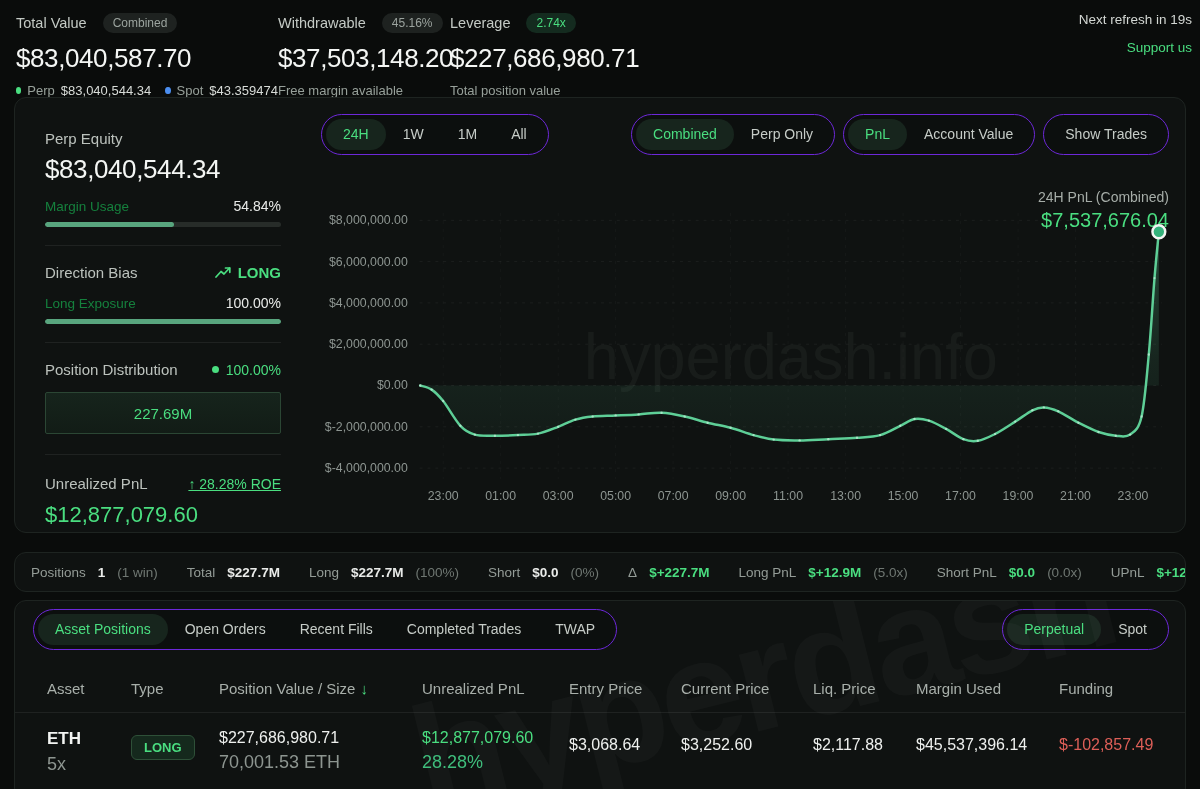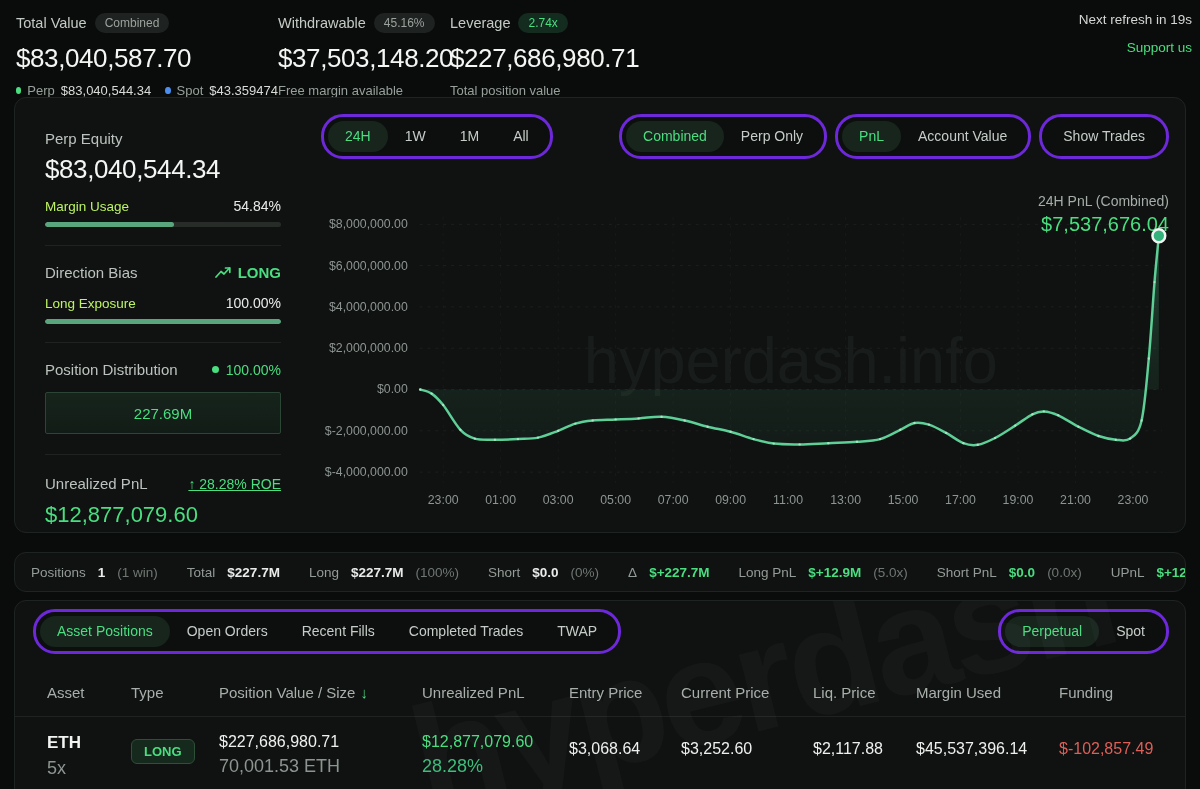--- a/index.html
+++ b/index.html
@@ -7,21 +7,21 @@
     font-family:"Liberation Sans", sans-serif; color:#e9ebe9; }
   .muted { color:#97a09a; }
   .green { color:#4ade80; }
 
   
   .topbar { display:flex; padding:10px 8px 0 16px; height:90px; }
   .stat { }
   .stat.b1 { width:262px; }
   .stat.b2 { width:172px; }
   .stat.b3 { flex:1; }
-  .stat-label-row { display:flex; align-items:center; gap:8px; height:26px; }
+  .stat-label-row { display:flex; align-items:center; gap:16px; height:26px; }
   .stat-label { font-size:14.5px; color:#c4cac5; }
   .pill { background:#1e2220; color:#9ba39e; font-size:12px; border-radius:999px;
     padding:4px 10px; line-height:1; }
   .pill.green-pill { background:#142b1f; color:#4ade80; }
   .stat-value { font-size:26px; font-weight:500; color:#f4f6f4; letter-spacing:-0.4px;
     margin-top:7px; }
   .stat-sub { display:flex; align-items:center; gap:6px; margin-top:9px; font-size:13px; }
   .dot { width:7px; height:7px; border-radius:50%; display:inline-block; }
   .dot.perp { background:#4ade80; }
   .dot.spot { background:#4b8ef0; margin-left:8px; }
@@ -36,33 +36,33 @@
     position:relative; }
 
   
   .left-col { width:252px; padding:16px 0 0 16px; flex:none; }
   .lc-label { font-size:15px; color:#bcc2bd; }
   .lc-value { font-size:26px; font-weight:500; color:#f4f6f4; letter-spacing:-0.4px; margin-top:7px; }
   .lc-row { display:flex; justify-content:space-between; align-items:center; }
   .bar { height:5px; border-radius:3px; background:#272c29; margin-top:8px; overflow:hidden; }
   .bar > div { height:100%; border-radius:3px; background:#58a57e; }
   .divider { height:1px; background:rgba(255,255,255,0.07); margin:18px 0; }
-  .small-lab { font-size:13.5px; color:#bef264; }
+  .small-lab { font-size:13.5px; color:#15803d; }
   .small-val { font-size:14px; color:#e9ebe9; }
   .dist-btn { margin-top:14px; width:100%; height:42px; border-radius:2px;
     background:linear-gradient(180deg,#16241c,#121c16); border:1px solid #2b4634;
     color:#4ade80; font-size:15px; display:flex; align-items:center; justify-content:center;
     cursor:pointer; font-family:inherit; }
   .trend-icon { display:inline-flex; margin-right:6px; }
   .upnl-value { font-size:22px; font-weight:500; color:#4ade80; margin-top:10px; }
 
   
   .chart-col { flex:1; margin-left:40px; display:flex; flex-direction:column; min-width:0; }
   .chart-header { display:flex; align-items:flex-start; }
-  .seg-group { display:flex; border:3px solid #6d28d9; border-radius:22px; padding:4px;
+  .seg-group { display:flex; border:1px solid #6d28d9; border-radius:22px; padding:4px;
     background:rgba(0,0,0,0.15); }
   .seg { padding:7px 17px; font-size:14px; color:#c6ccc7; border-radius:18px; cursor:pointer;
     white-space:nowrap; line-height:1.2; }
   .seg.active { background:#17251d; color:#4ade80; }
   .right-groups { margin-left:auto; display:flex; gap:8px; }
   .pnl-head { height:52px; text-align:right; padding-top:10px; }
   .pnl-head-label { font-size:14px; color:#a6ada8;margin-top:24px; }
   .pnl-head-value { font-size:20px; font-weight:500; color:#4ade80; margin-top:4px; }
   .chart-svg { width:100%; height:300px; display:block; }
 

